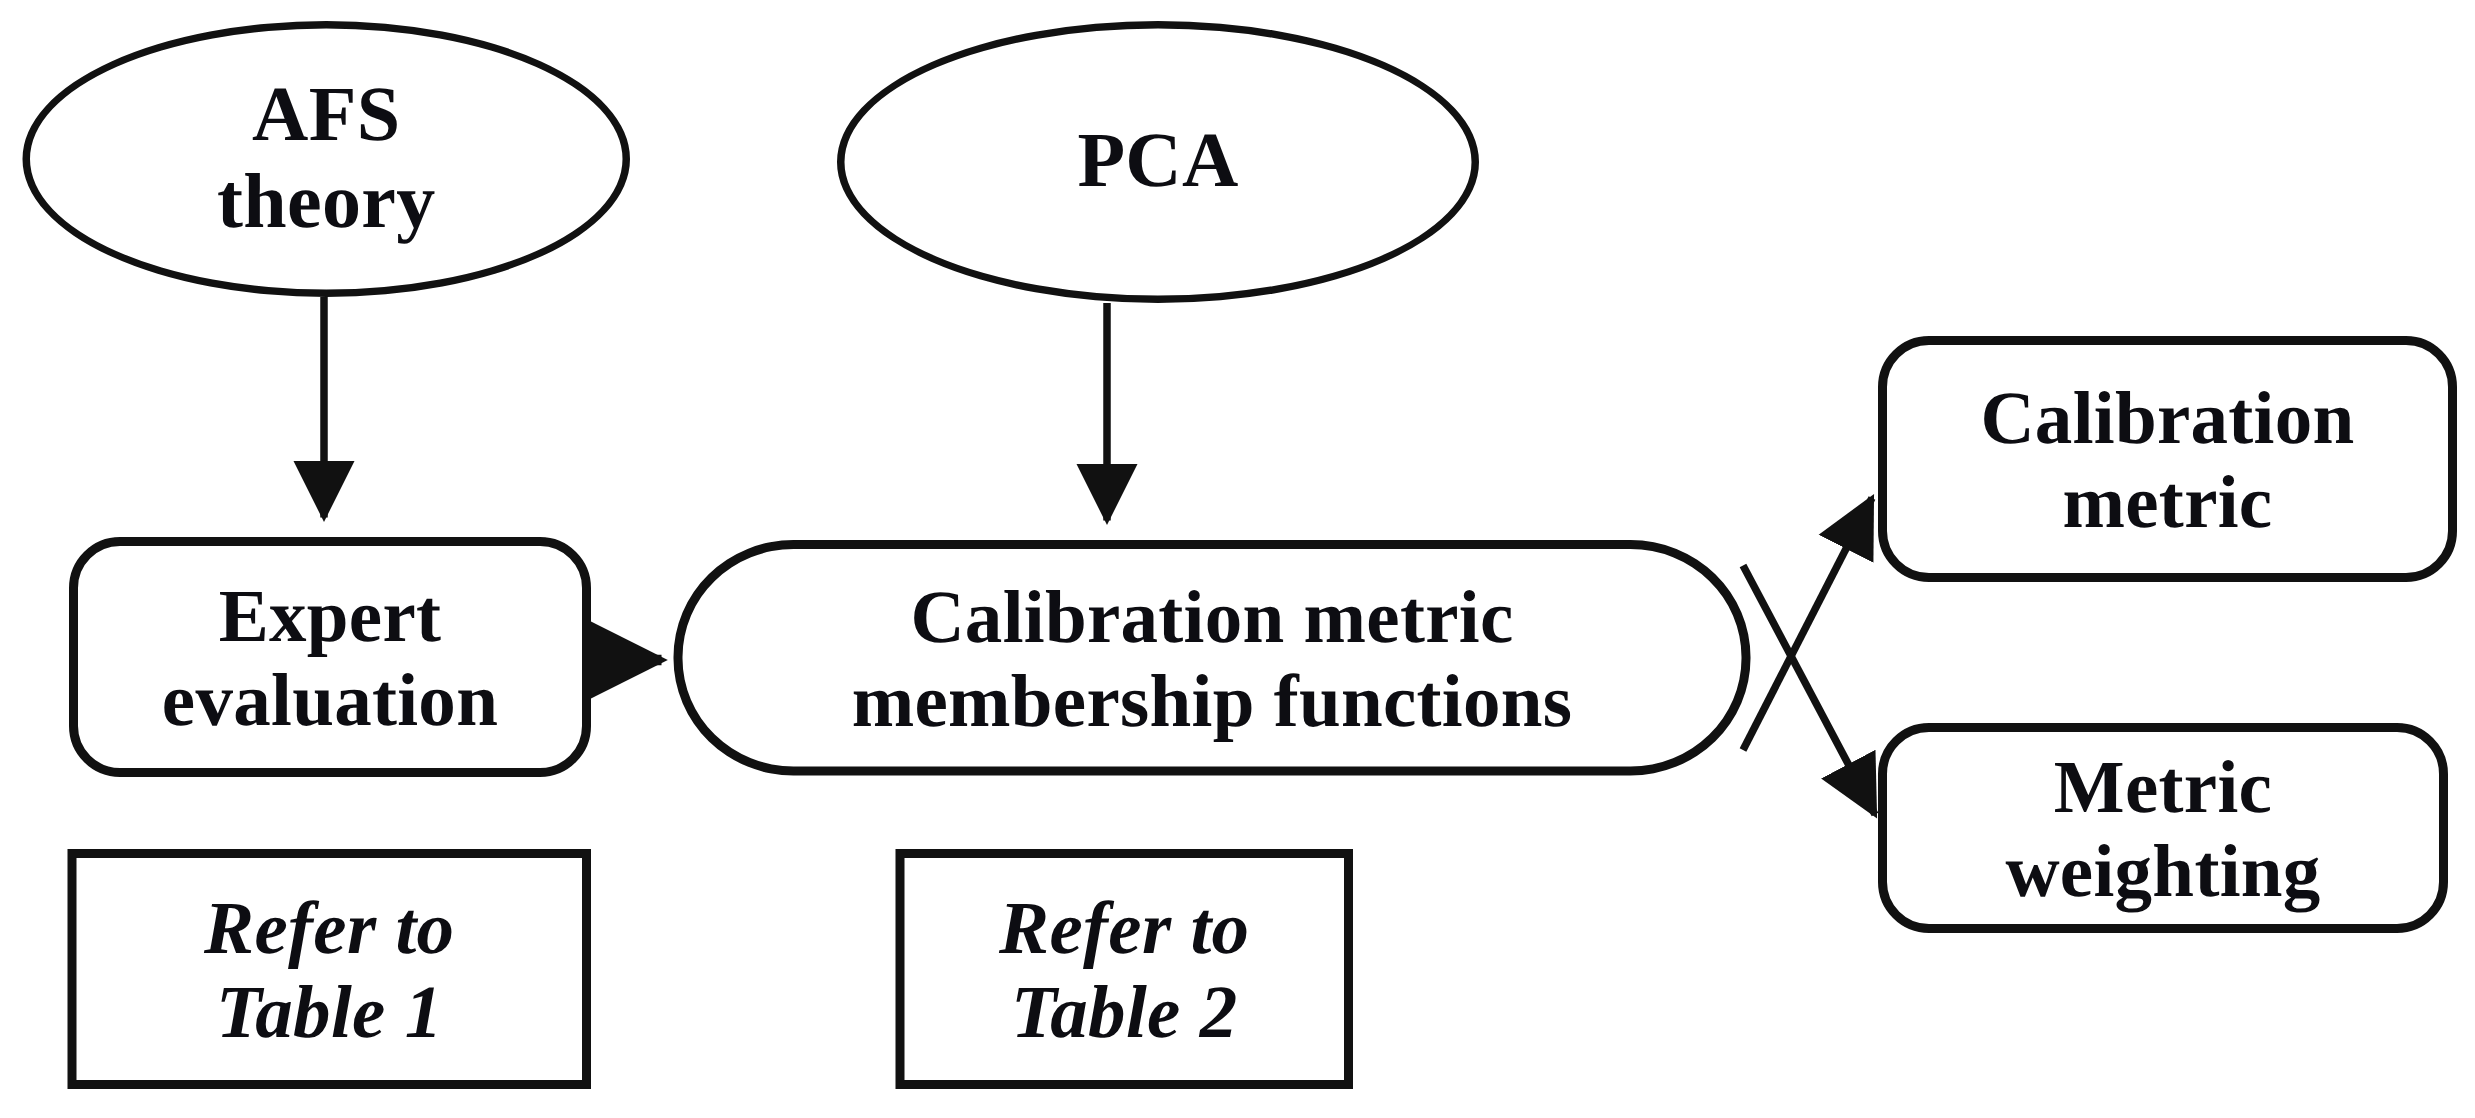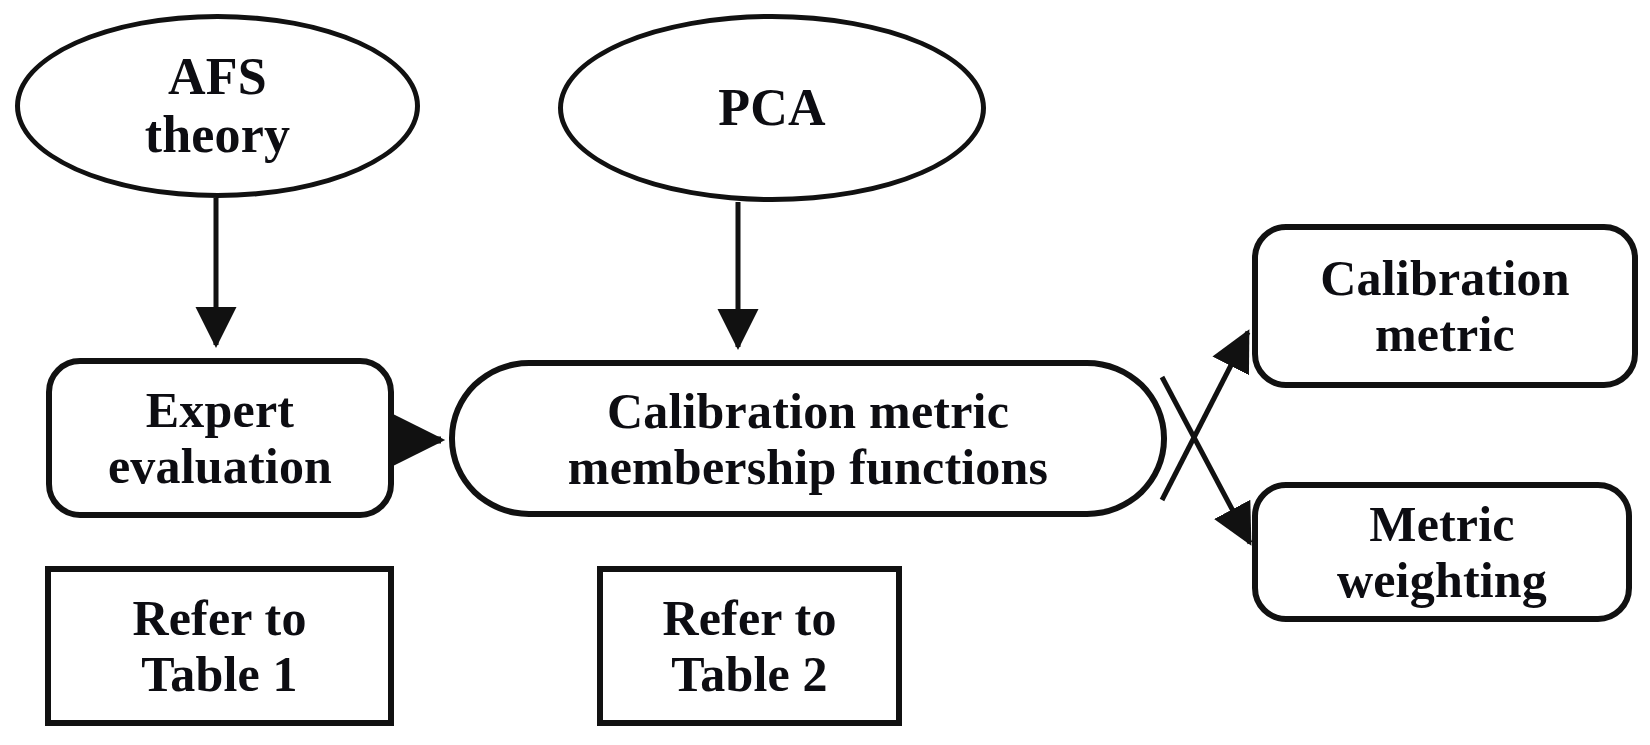--- a/index.html
+++ b/index.html
@@ -51,20 +51,21 @@
   }
   
   .pill-node {
     border: 6px solid #111111;
     border-radius: 80px / 78px;
   }
   
   .rect-node {
     border: 6px solid #111111;
     border-radius: 0;
+    font-style: italic;
   }
   .n-afs      { left: 15px;   top: 14px;  width: 405px; height: 184px; font-size: 52px; }
   .n-pca      { left: 558px;  top: 14px;  width: 428px; height: 188px; font-size: 52px; }
   .n-expert   { left: 46px;   top: 358px; width: 348px; height: 160px; font-size: 50px; }
   .n-calibmf  { left: 449px;  top: 360px; width: 718px; height: 157px; font-size: 50px; }
   .n-calibm   { left: 1252px; top: 224px; width: 386px; height: 164px; font-size: 50px; }
   .n-weight   { left: 1252px; top: 482px; width: 380px; height: 140px; font-size: 50px; }
   .n-table1   { left: 45px;   top: 566px; width: 349px; height: 160px; font-size: 50px; }
   .n-table2   { left: 597px;  top: 566px; width: 305px; height: 160px; font-size: 50px; }
 </style>

